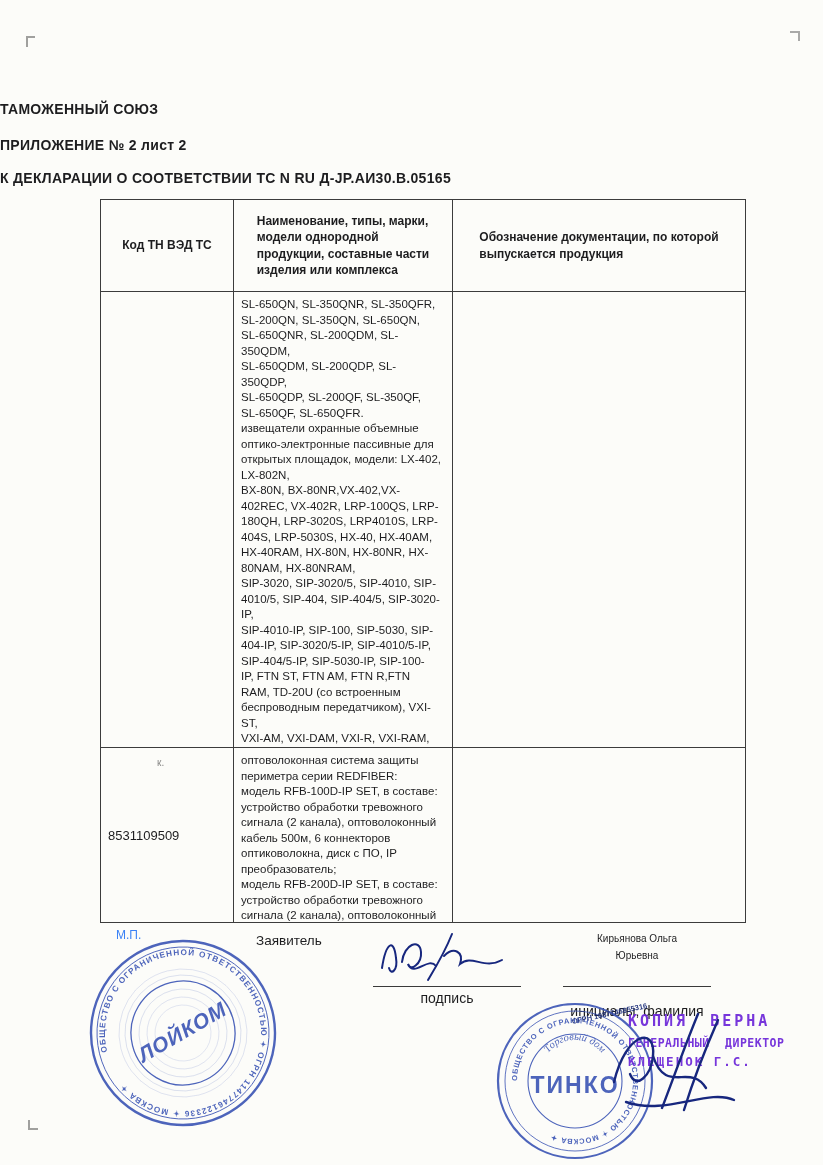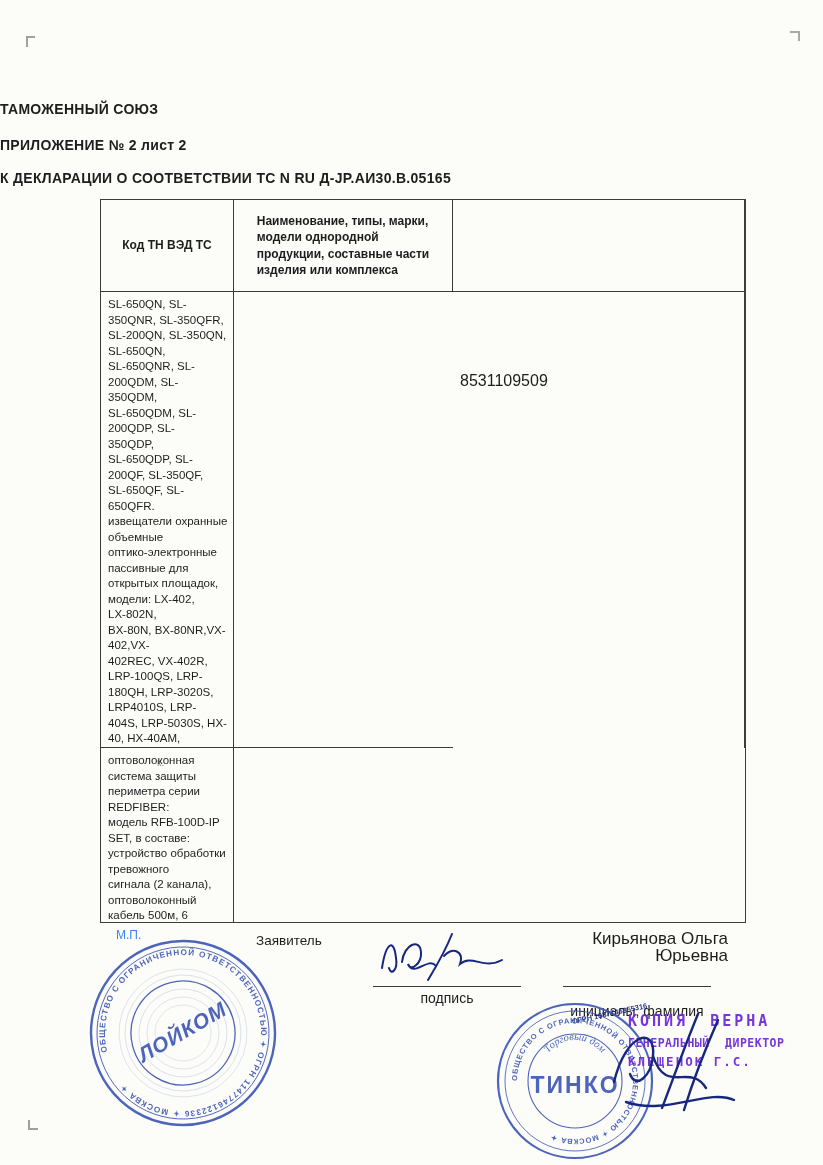--- a/index.html
+++ b/index.html
@@ -20,31 +20,31 @@
     position:absolute;left:100px;top:199px;width:646px;height:724px;
     display:grid;grid-template-columns:133px 219px 1fr;grid-template-rows:92px 456px 1fr;
     border:1px solid #3c3c3c;box-sizing:border-box;background:transparent;
   }
   .cell{border-right:1px solid #3c3c3c;border-bottom:1px solid #3c3c3c;box-sizing:border-box;overflow:hidden;}
   .cell.c3{border-right:none;}
   .cell.r3{border-bottom:none;}
   .hcell{display:flex;align-items:center;justify-content:center;text-align:left;
     font-weight:bold;font-size:12px;line-height:16.5px;padding:4px;}
   .desc{padding:5px 5px 2px 7px;font-size:11.5px;line-height:15.5px;}
-  .codecell{padding:80px 4px 0 7px;font-size:16px;}
+  .codecell{padding:80px 4px 0 7px;font-size:13px;}
 
   
   .applicant{left:256px;top:933px;font-size:13.5px;}
   .sigline{border-top:1.3px solid #3a3a3a;height:0;}
   .l1{left:373px;top:986px;width:148px;}
   .l2{left:563px;top:986px;width:148px;}
   .caption{font-size:14px;text-align:center;width:148px;}
   .cap1{left:373px;top:990px;}
   .cap2{left:563px;top:990px;margin-top:13px;}
-  .pname{left:580px;top:930px;width:148px;text-align:right;font-size:17px;line-height:17px;}
+  .pname{left:563px;top:930px;width:148px;text-align:center;font-size:10px;line-height:17px;}
   .mp{left:116px;top:928px;font-size:12px;color:#3b82f6;}
 
   
   .stamp{opacity:.92;}
   .loikom-svg{left:86px;top:936px;}
   .tinko-svg{left:492px;top:1000px;}
   .copy-stamp{
     left:628px;top:1012px;width:195px;color:#6d28d9;
     font-family:"DejaVu Sans Mono", monospace;font-weight:bold;opacity:.93;
   }
@@ -68,20 +68,22 @@
 <div class="abs title t1">ТАМОЖЕННЫЙ СОЮЗ</div>
 <div class="abs title t2">ПРИЛОЖЕНИЕ № 2 лист 2</div>
 <div class="abs title t3">К ДЕКЛАРАЦИИ О СООТВЕТСТВИИ ТС N RU Д-JP.АИ30.В.05165</div>
 
 <div class="doc-table">
   <div class="cell c1 hcell">Код ТН ВЭД ТС</div>
   <div class="cell c2 hcell ml">Наименование, типы, марки,
 модели однородной
 продукции, составные части
 изделия или комплекса</div>
+  <div class="cell c3 hcell ml">Обозначение документации, по которой
+выпускается продукция</div>
 
   <div class="cell c1"></div>
   <div class="cell c2 desc ml">SL-650QN, SL-350QNR, SL-350QFR,
 SL-200QN, SL-350QN, SL-650QN,
 SL-650QNR, SL-200QDM, SL-
 350QDM,
 SL-650QDM, SL-200QDP, SL-
 350QDP,
 SL-650QDP, SL-200QF, SL-350QF,
 SL-650QF, SL-650QFR.

